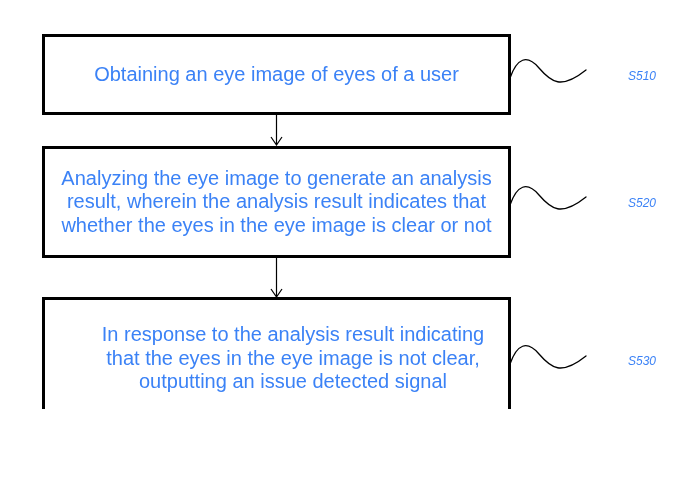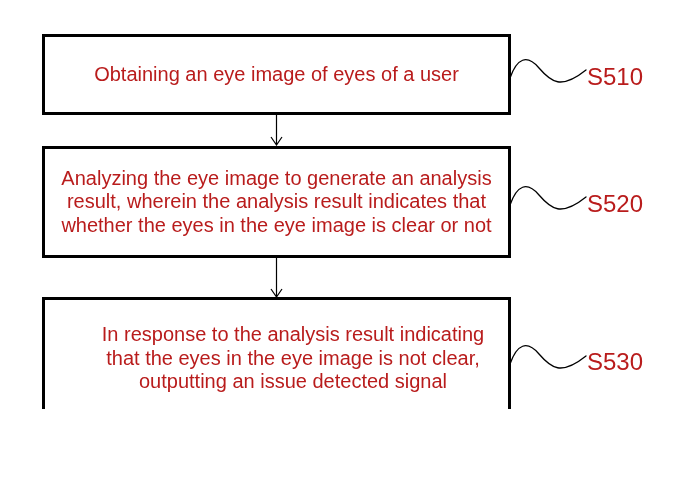--- a/index.html
+++ b/index.html
@@ -6,21 +6,21 @@
     margin: 0;
     padding: 0;
     background: #ffffff;
   }
   .canvas {
     position: relative;
     width: 691px;
     height: 409px;
     background: #ffffff;
     font-family: "Liberation Sans", sans-serif;
-    color: #b91c1c;
+    color: #3b82f6;
     overflow: hidden;
   }
   .step-box {
     position: absolute;
     left: 42px;
     width: 469px;
     box-sizing: border-box;
     border: 3px solid #000000;
     background: #ffffff;
     display: flex;
@@ -48,24 +48,25 @@
   .squiggle {
     position: absolute;
     left: 509px;
   }
   .squiggle-1 { top: 54px;  }
   .squiggle-2 { top: 181px; }
   .squiggle-3 { top: 340px; }
 
   .step-label {
     position: absolute;
-    left: 587px;
-    font-size: 24px;
+    left: 628px;
+    font-size: 12px;
     line-height: 23px;
     white-space: nowrap;
+    font-style: italic;
   }
   .label-1 { top: 65px;  }
   .label-2 { top: 192px; text-align: right; }
   .label-3 { top: 350px; }
 
   .figure-number {
     position: absolute;
     left: 599px;
     top: 436px;
     font-size: 20px;

